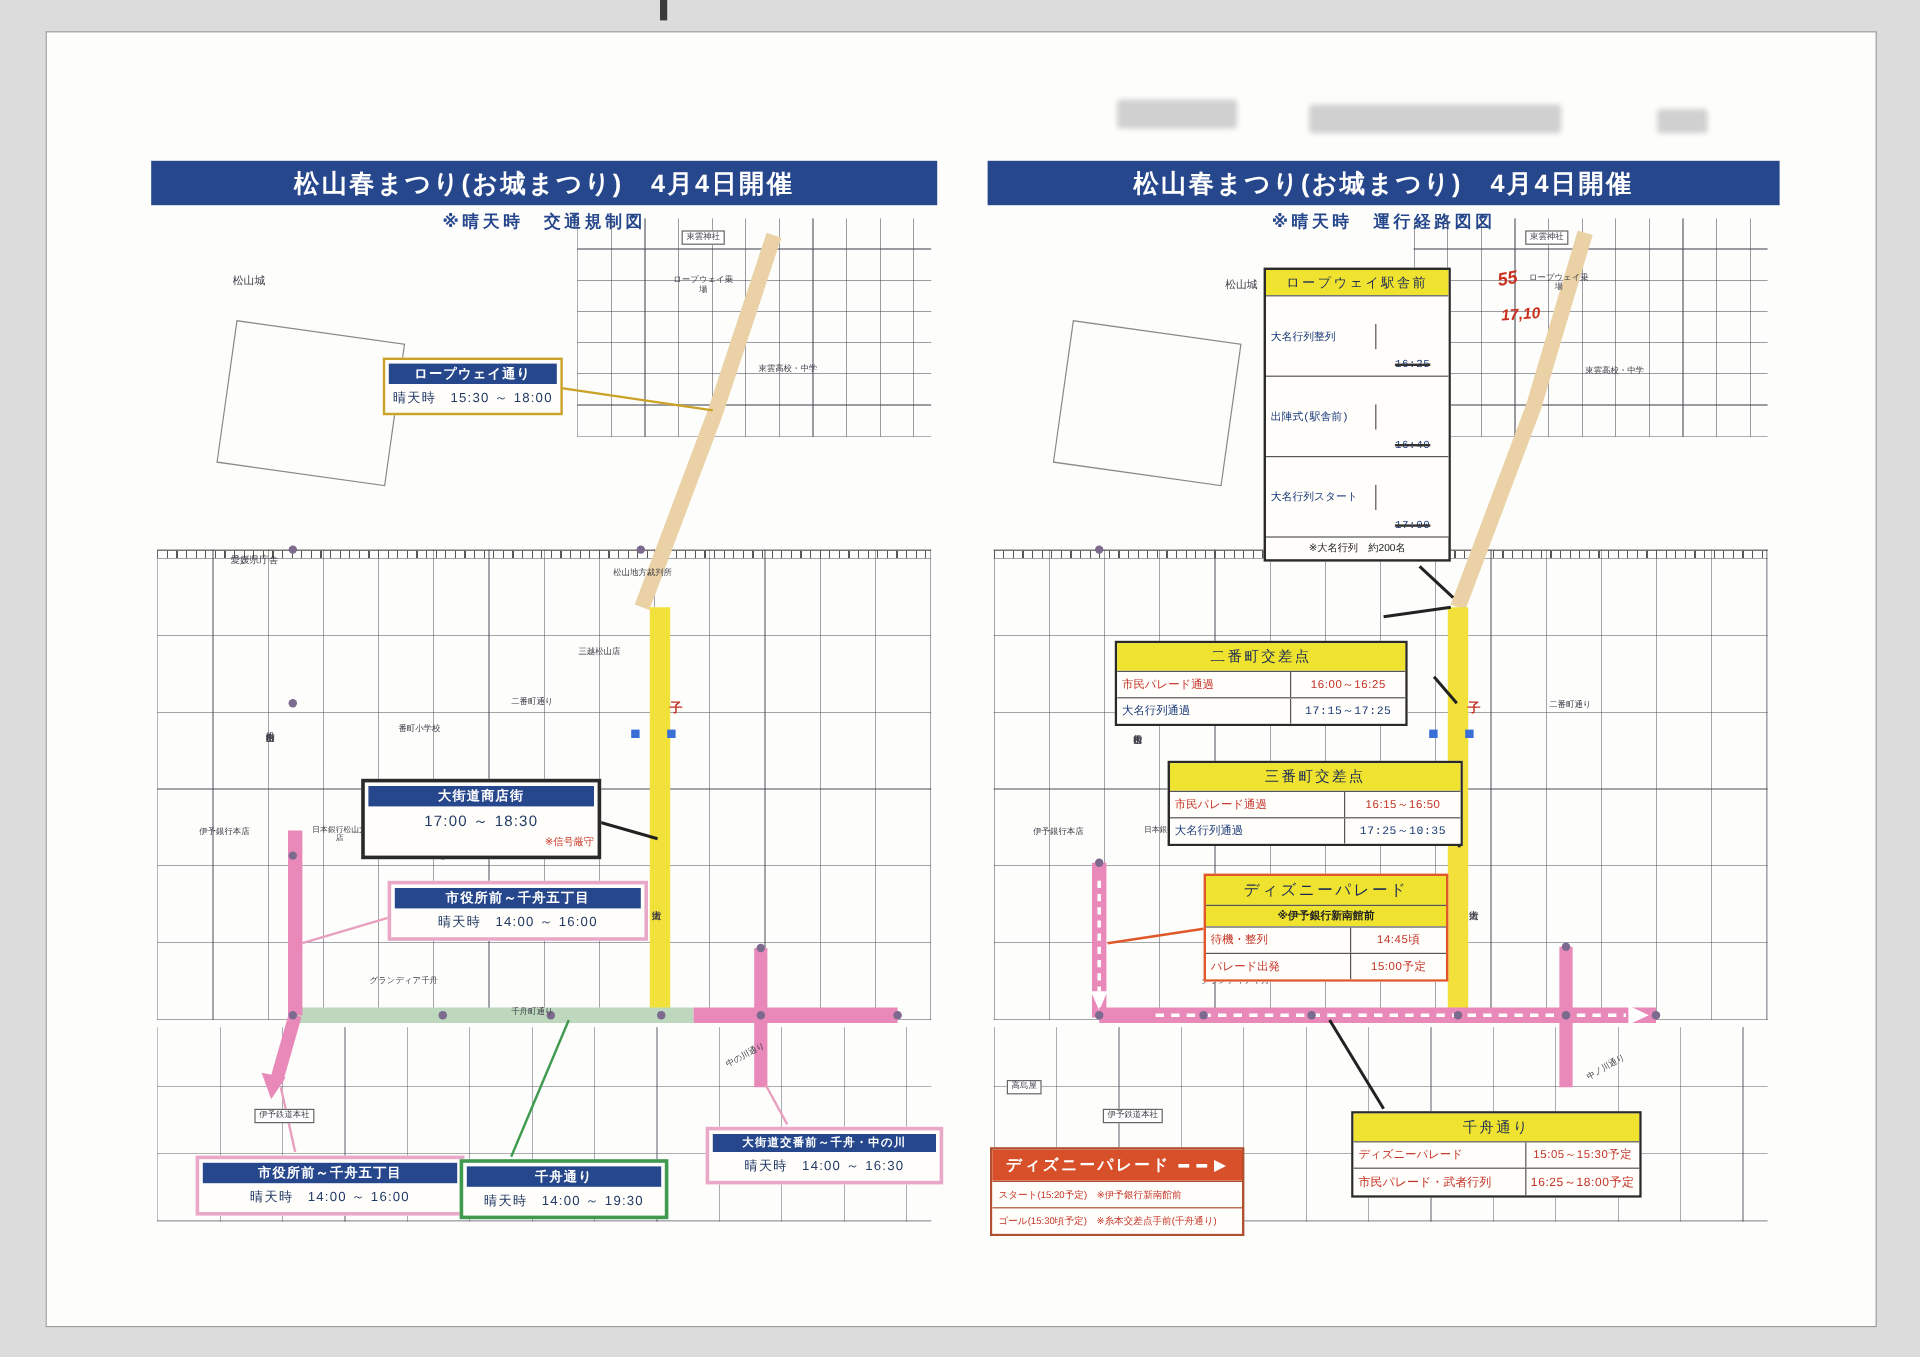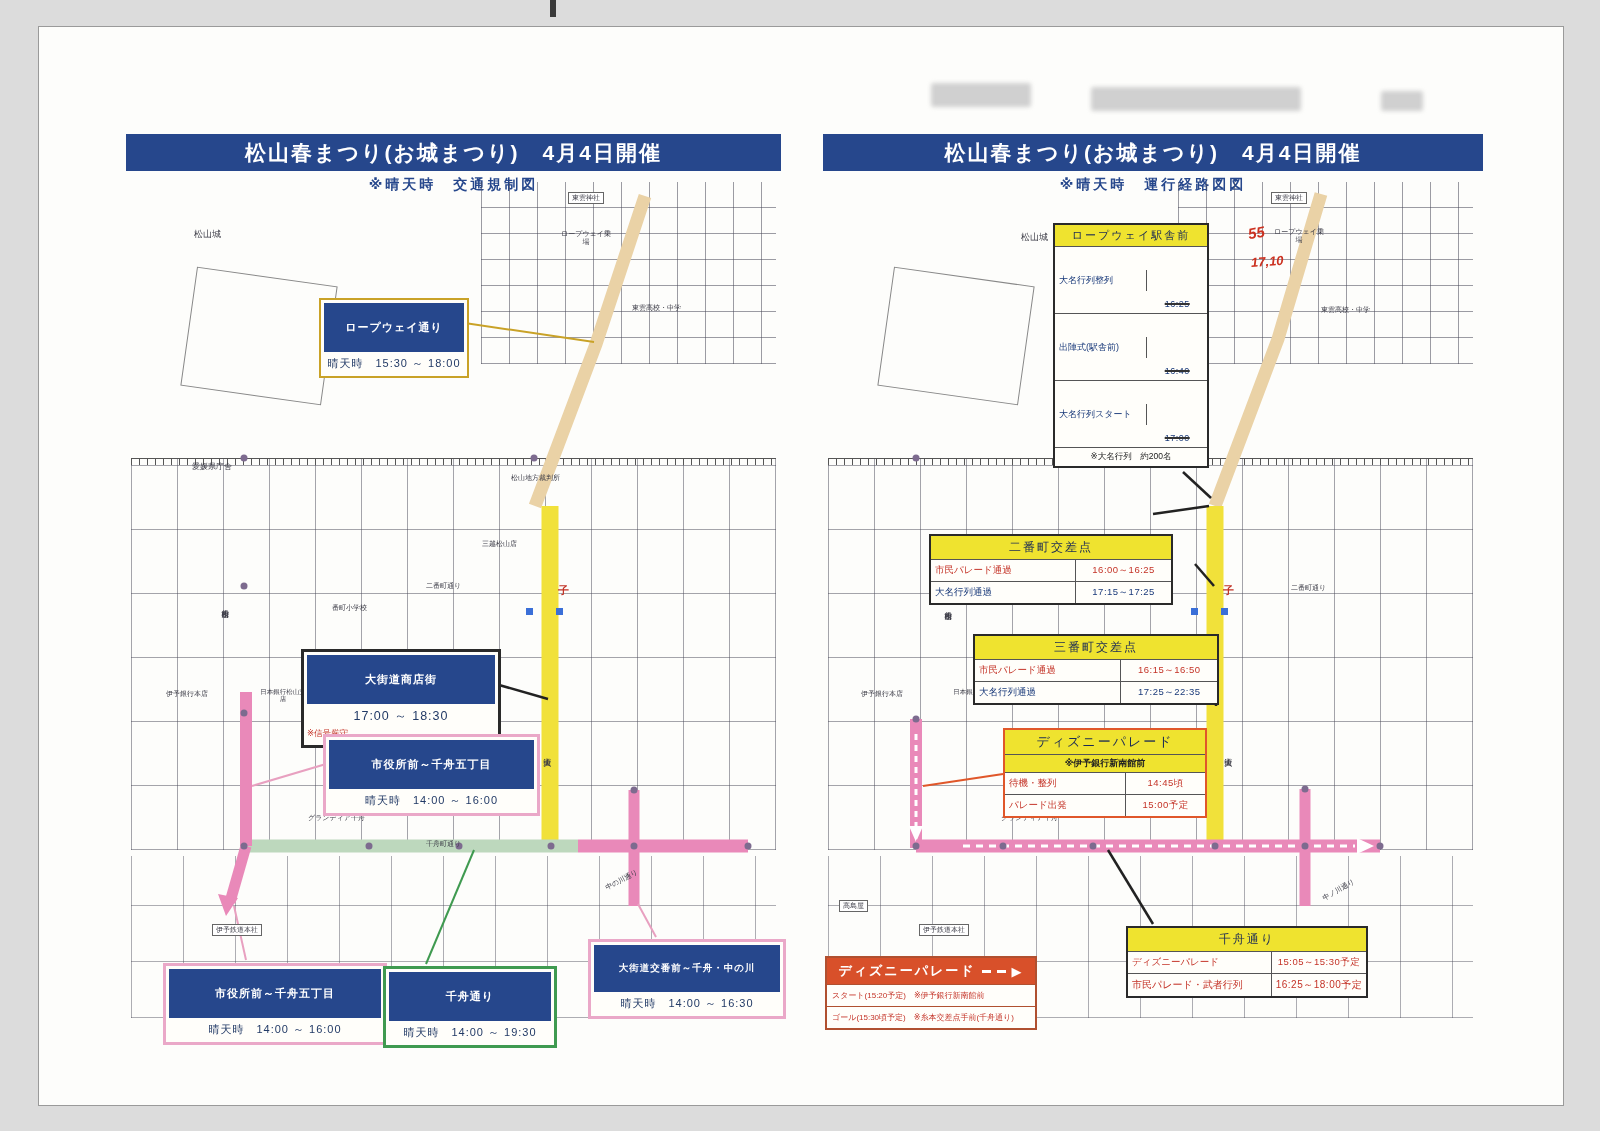--- a/index.html
+++ b/index.html
@@ -26,33 +26,33 @@
         background:repeating-linear-gradient(90deg,#555 0 1px,transparent 1px 8px);}
   .moat{position:absolute;border:1px solid #888;transform:rotate(8deg);z-index:1;}
   .ov{position:absolute;left:0;top:0;z-index:2;}
   .ml{position:absolute;font-size:7.5px;color:#3a3a45;white-space:nowrap;z-index:3;line-height:1.15;}
   .ml.wrap{white-space:normal;text-align:center;}
   .ml.v{writing-mode:vertical-rl;}
   .ml.red{color:#c23327;font-weight:bold;}
   .ml.bl{border:1px solid #666;background:#fff;padding:1px 3px;}
   .ibox{position:absolute;background:#fffefa;z-index:4;padding:3px;}
   .ibox .t{background:#26478c;color:#fff;text-align:center;font-size:11px;font-weight:bold;
-           padding:17px 2px;letter-spacing:1px;}
+           padding:1px 2px;letter-spacing:1px;}
   .ibox .tm{text-align:center;color:#223a66;font-size:11px;padding:4px 0 2px;letter-spacing:1px;}
-  .ibox .note{text-align:left;color:#c43327;font-size:8.5px;padding:1px 0 2px;}
+  .ibox .note{text-align:right;color:#c43327;font-size:8.5px;padding:1px 0 2px;}
   .tbx{position:absolute;background:#fffefa;border:2.5px solid #2a2a2a;z-index:4;}
   .yh{background:#efe32f;color:#1a2a55;font-weight:normal;text-align:center;font-size:12px;
       padding:3px 2px;letter-spacing:2px;}
   .ys{background:#efe32f;color:#222;font-weight:bold;text-align:center;font-size:9px;
       padding:2px;border-top:1px solid #555;}
   .row{display:flex;border-top:1px solid #555;font-size:9.5px;align-items:center;background:#fffefa;}
   .row .l{flex:1.5;padding:4px 4px;border-right:1px solid #555;}
   .row .r{flex:1;padding:4px 2px;text-align:center;letter-spacing:.5px;}
   .red{color:#c43327;}
-  .navy{color:#1a3a7a;}
+  .navy{color:#1a3a7a;font-family:Liberation Mono, monospace;}
   .strike{text-decoration:line-through;text-decoration-thickness:1.5px;text-decoration-color:#333;margin-top:48px;}
   .ftr{font-size:8.5px;text-align:center;padding:3px 1px;border-top:1px solid #555;color:#222;}
   .hw{position:absolute;color:#cc3120;z-index:5;font-style:italic;font-weight:bold;}
   .dstart .rh{background:#d8502a;color:#fff;font-weight:bold;display:flex;align-items:center;
               justify-content:center;gap:6px;font-size:13px;padding:4px 2px;letter-spacing:2px;}
   .dash{display:inline-block;width:9px;height:3px;background:#fff;}
   .srow{font-size:8px;color:#c43327;padding:5px 5px;border-top:1px solid #b05030;background:#fffefa;}
 </style>
 </head>
 <body>
@@ -252,21 +252,21 @@
     </div>
 
     <div class="tbx" style="left:150px;top:500px;width:242px;">
       <div class="yh">三番町交差点</div>
       <div class="row">
         <span class="l red">市民パレード通過</span>
         <span class="r red">16:15～16:50</span>
       </div>
       <div class="row">
         <span class="l navy">大名行列通過</span>
-        <span class="r navy">17:25～22:35</span>
+        <span class="r navy">17:25～10:35</span>
       </div>
     </div>
 
     <div class="tbx" style="left:180px;top:594px;width:200px;border-color:#e0572a;">
       <div class="yh" style="font-size:13px;">ディズニーパレード</div>
       <div class="ys">※伊予銀行新南館前</div>
       <div class="row">
         <span class="l red">待機・整列</span>
         <span class="r red">14:45頃</span>
       </div>

